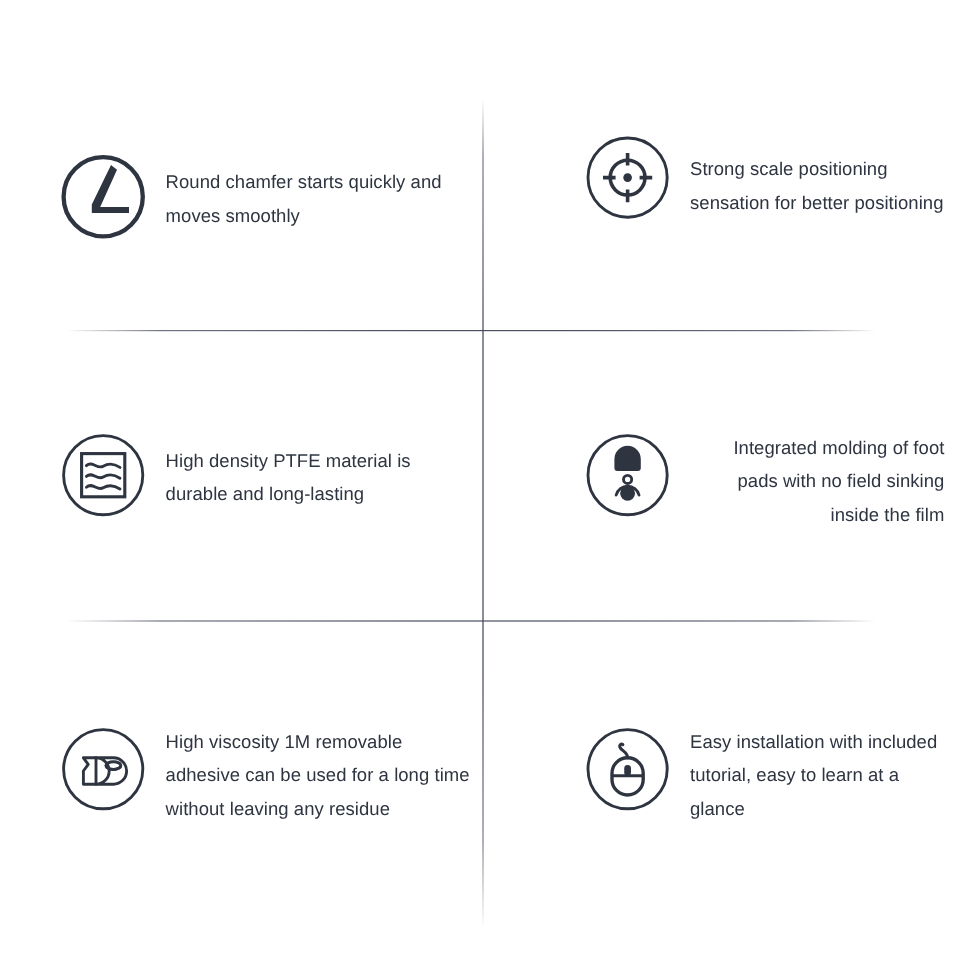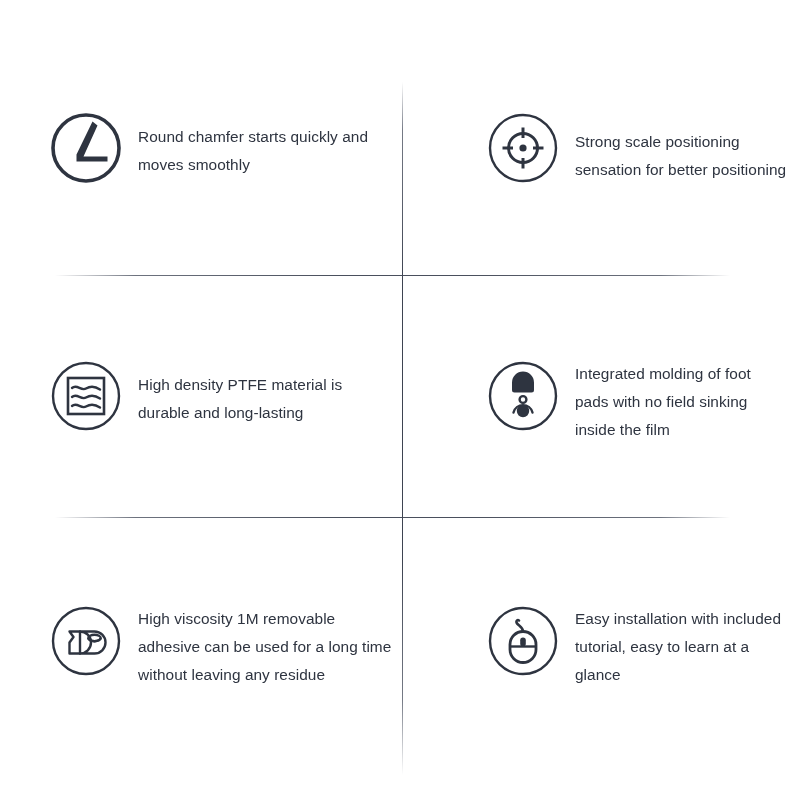--- a/index.html
+++ b/index.html
@@ -76,35 +76,35 @@
   .cell-text {
     font-size: 15.4px;
     line-height: 28px;
     color: #2e3440;
     letter-spacing: 0.05px;
     padding-top: 1px;
     white-space: pre-line;
   }
 
   
-  #cell-round-chamfer { left: 50px;  top: 112px; width: 340px; justify-content: center; }
+  #cell-round-chamfer { left: 50px;  top: 128px; width: 340px; justify-content: center; }
   #cell-ptfe-material { left: 50px;  top: 360px; width: 340px; }
   #cell-adhesive      { left: 50px;  top: 605px; width: 350px; }
 
   
   #cell-positioning   { left: 487px; top: 112px; width: 300px; align-items: flex-end; }
   #cell-foot-pads     { left: 487px; top: 360px; width: 300px; }
   #cell-installation  { left: 487px; top: 605px; width: 310px; }
 
   
   #cell-round-chamfer .cell-text { padding-top: 11px; }
   #cell-ptfe-material .cell-text { padding-top: 11px; }
   #cell-adhesive .cell-text      { padding-top: 0px; }
   #cell-positioning .cell-text   { padding-top: 0px; }
-  #cell-foot-pads .cell-text     { padding-top: 0px; }
+  #cell-foot-pads .cell-text     { padding-top: 0px; text-align: right; }
   #cell-installation .cell-text  { padding-top: 0px; }
 </style>
 </head>
 <body>
 
 <div id="feature-grid">
 
   <div class="divider-v" id="divider-v-1"></div>
   <div class="divider-h" id="divider-h-1"></div>
   <div class="divider-h" id="divider-h-2"></div>

